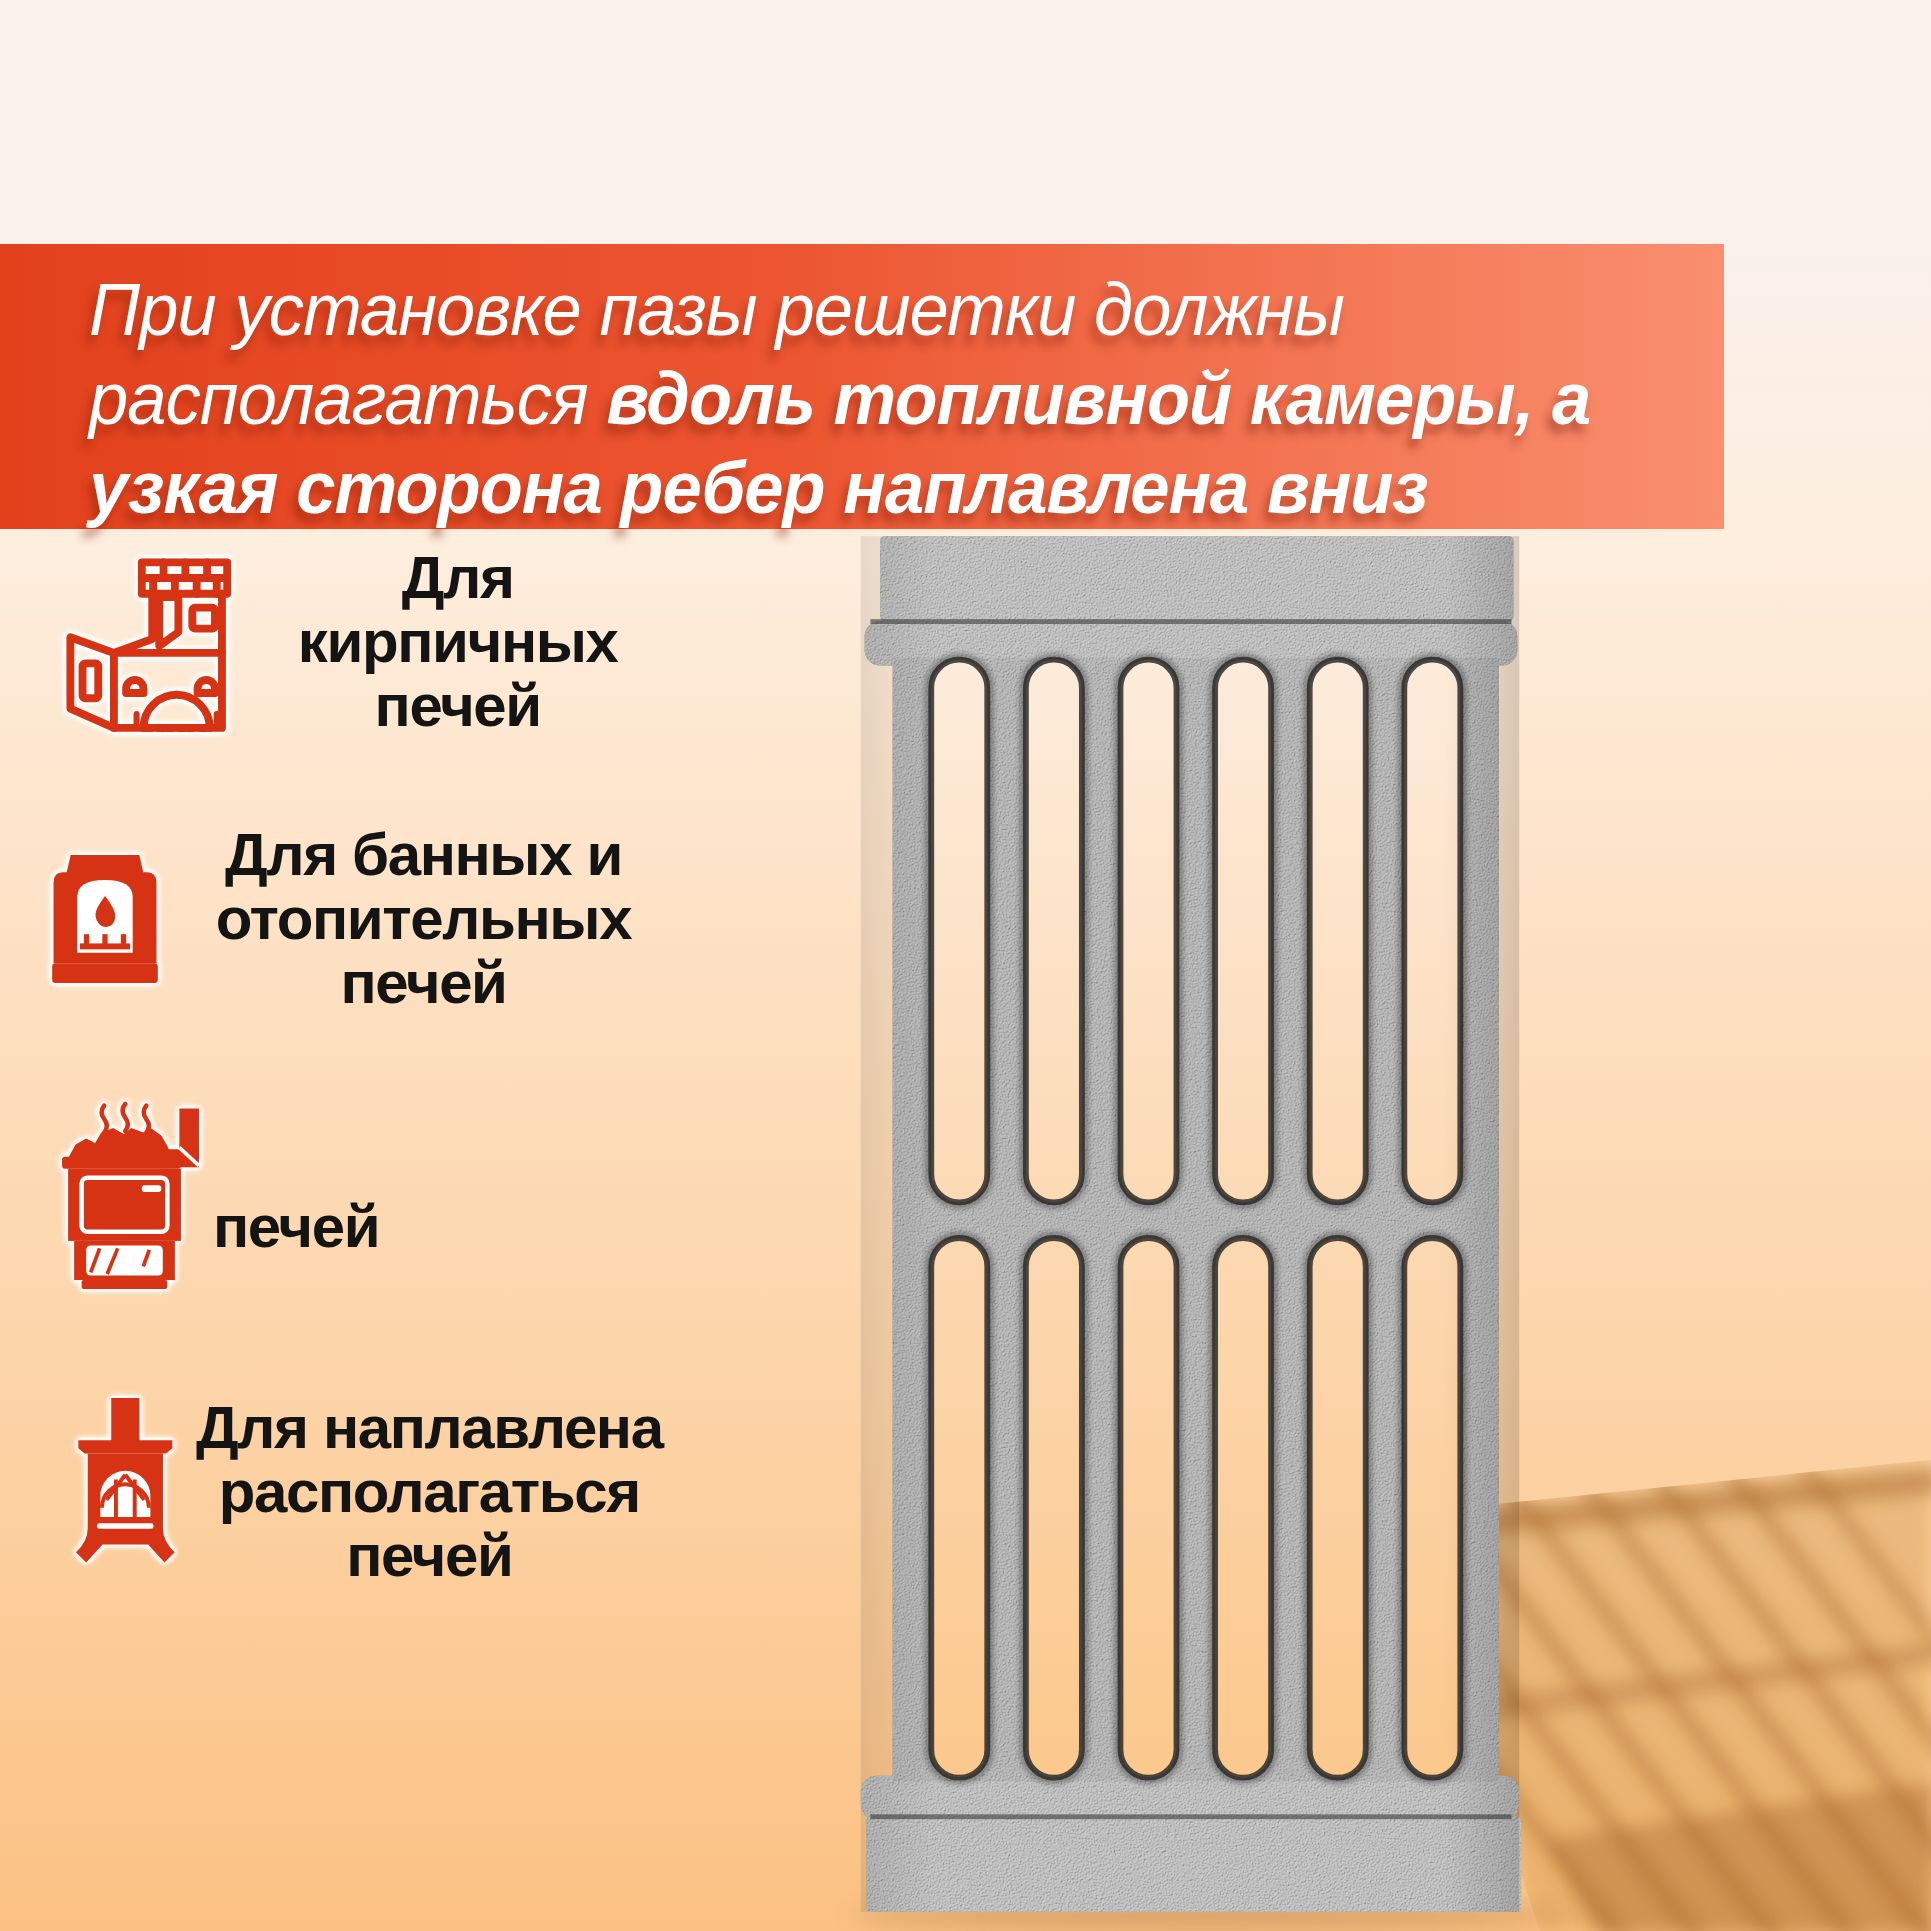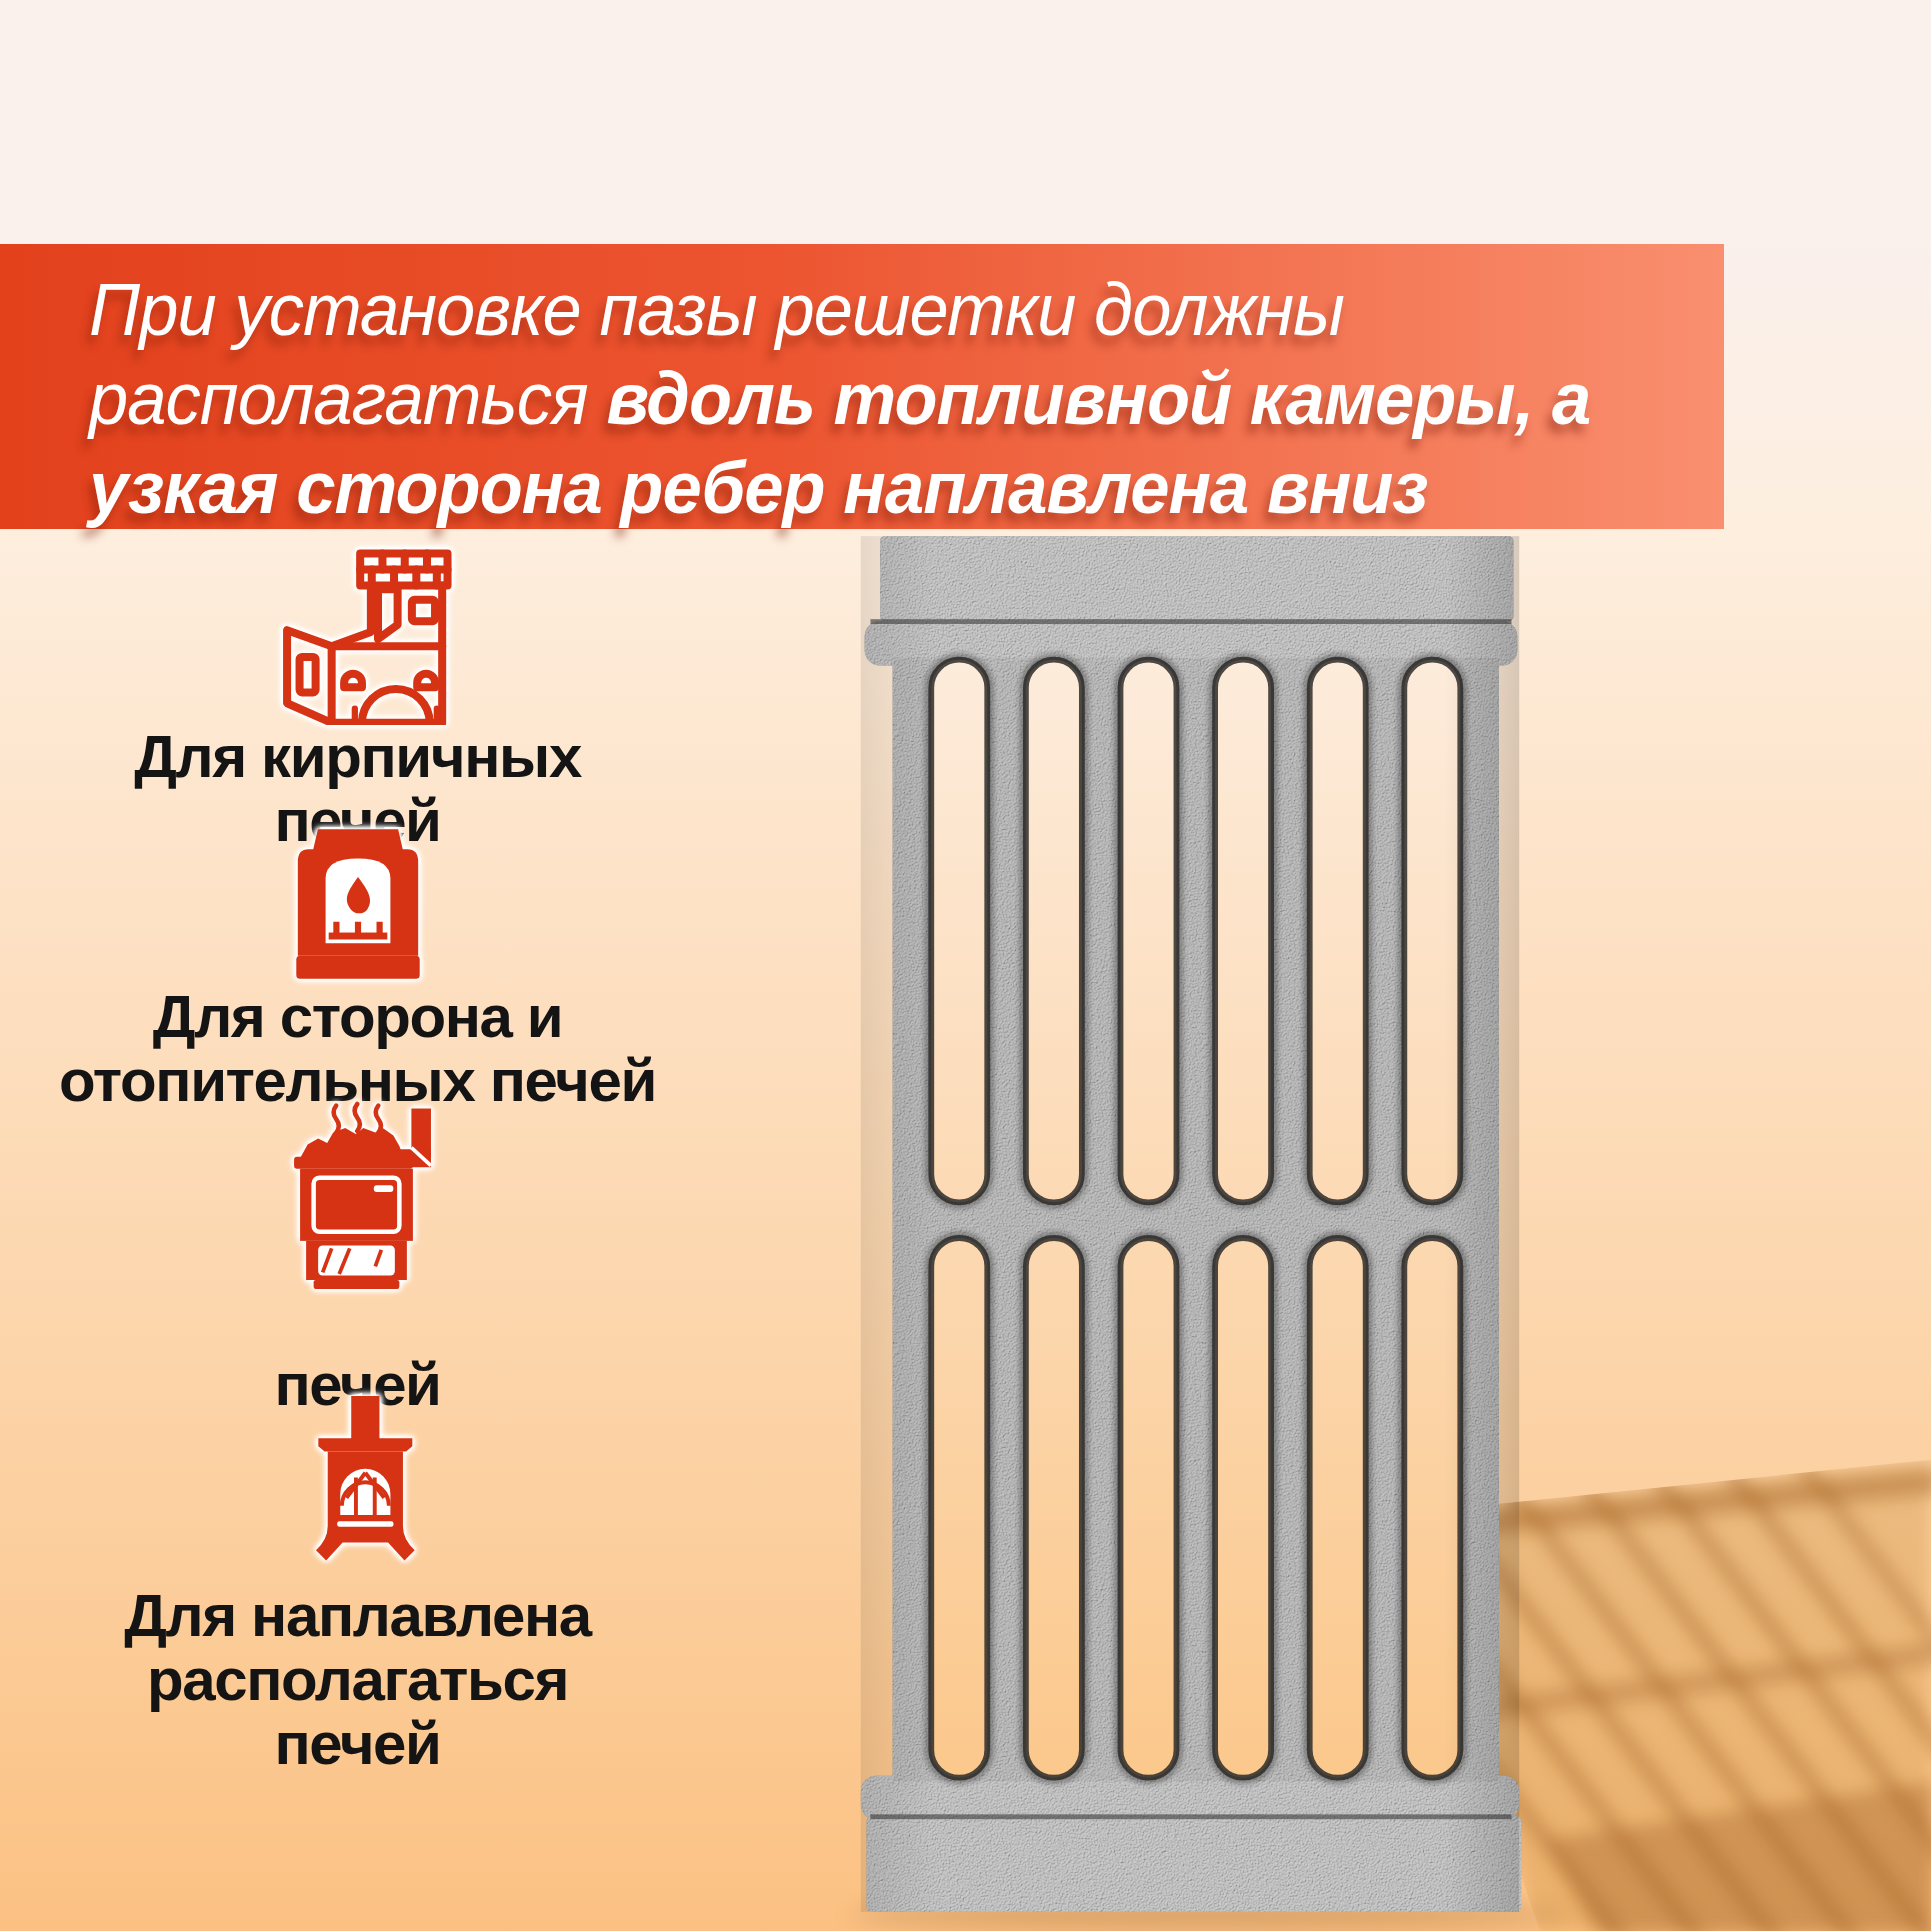--- a/index.html
+++ b/index.html
@@ -16,21 +16,21 @@
     position:absolute;left:89px;top:21px;width:1834px;
     transform:scaleX(.94);transform-origin:left top;
     font-style:italic;font-size:75px;line-height:89px;color:#fff;
     text-shadow:-4.8px 8.7px 9.7px rgba(120,25,5,.45);
     white-space:nowrap;letter-spacing:-1px;
   }
   .banner-inner .b{font-weight:700;}
   .banner-inner .r{font-weight:400;}
   .feature{
     position:absolute;left:39px;width:637px;
-    display:flex;flex-direction:column;align-items:center;
+    display:flex;flex-direction:row;align-items:center;
   }
   .feat-icon{filter:drop-shadow(0 0 2.4px #fff) drop-shadow(0 0 2.4px #fff) drop-shadow(0 0 1.9px #fff);}
   .feat-label{
     text-align:center;font-weight:700;font-size:60px;line-height:64px;
     color:#141414;letter-spacing:-1.4px;margin-top:0;
   }
   #f1{top:546px;} #f2{top:823px;} #f3{top:1101px;} #f4{top:1396px;}
   .grate{position:absolute;left:855px;top:536px;}
   .shadow-layer{position:absolute;left:0;top:0;pointer-events:none;}
 </style>
@@ -187,21 +187,21 @@
     </g>
     <path d="M58,156 v-84 q0,-26 42,-26 q42,0 42,26 v84 z" fill="#ffffff"></path>
     <path d="M100,70 c-13,18 -19,28 -10,41 c5,8 17,8 22,1 c9,-13 0,-26 -12,-42 z" fill="#d63214"></path>
     <g fill="#d63214">
       <rect x="62" y="142" width="76" height="9"></rect>
       <rect x="68" y="128" width="8" height="16"></rect>
         <rect x="96" y="128" width="8" height="16"></rect>
         <rect x="124" y="128" width="8" height="16"></rect>
     </g>
   </svg>
-  <div class="feat-label"><span>Для сторона и</span><br><span>отопительных печей</span></div>
+  <div class="feat-label"><span>Для банных и</span><br><span>отопительных печей</span></div>
 </div>
 
 <div class="feature" id="f3">
   <svg class="feat-icon" width="174" height="188" viewBox="0 0 230 250">
     <g fill="none" stroke="#d63214" stroke-width="6" stroke-linecap="round">
       <path d="M86,6 q-7,9 0,18 q7,9 0,18"></path>
       <path d="M114,4 q-7,9 0,18 q7,9 0,18"></path>
       <path d="M142,6 q-7,9 0,18 q7,9 0,18"></path>
     </g>
     <g fill="#d63214">

